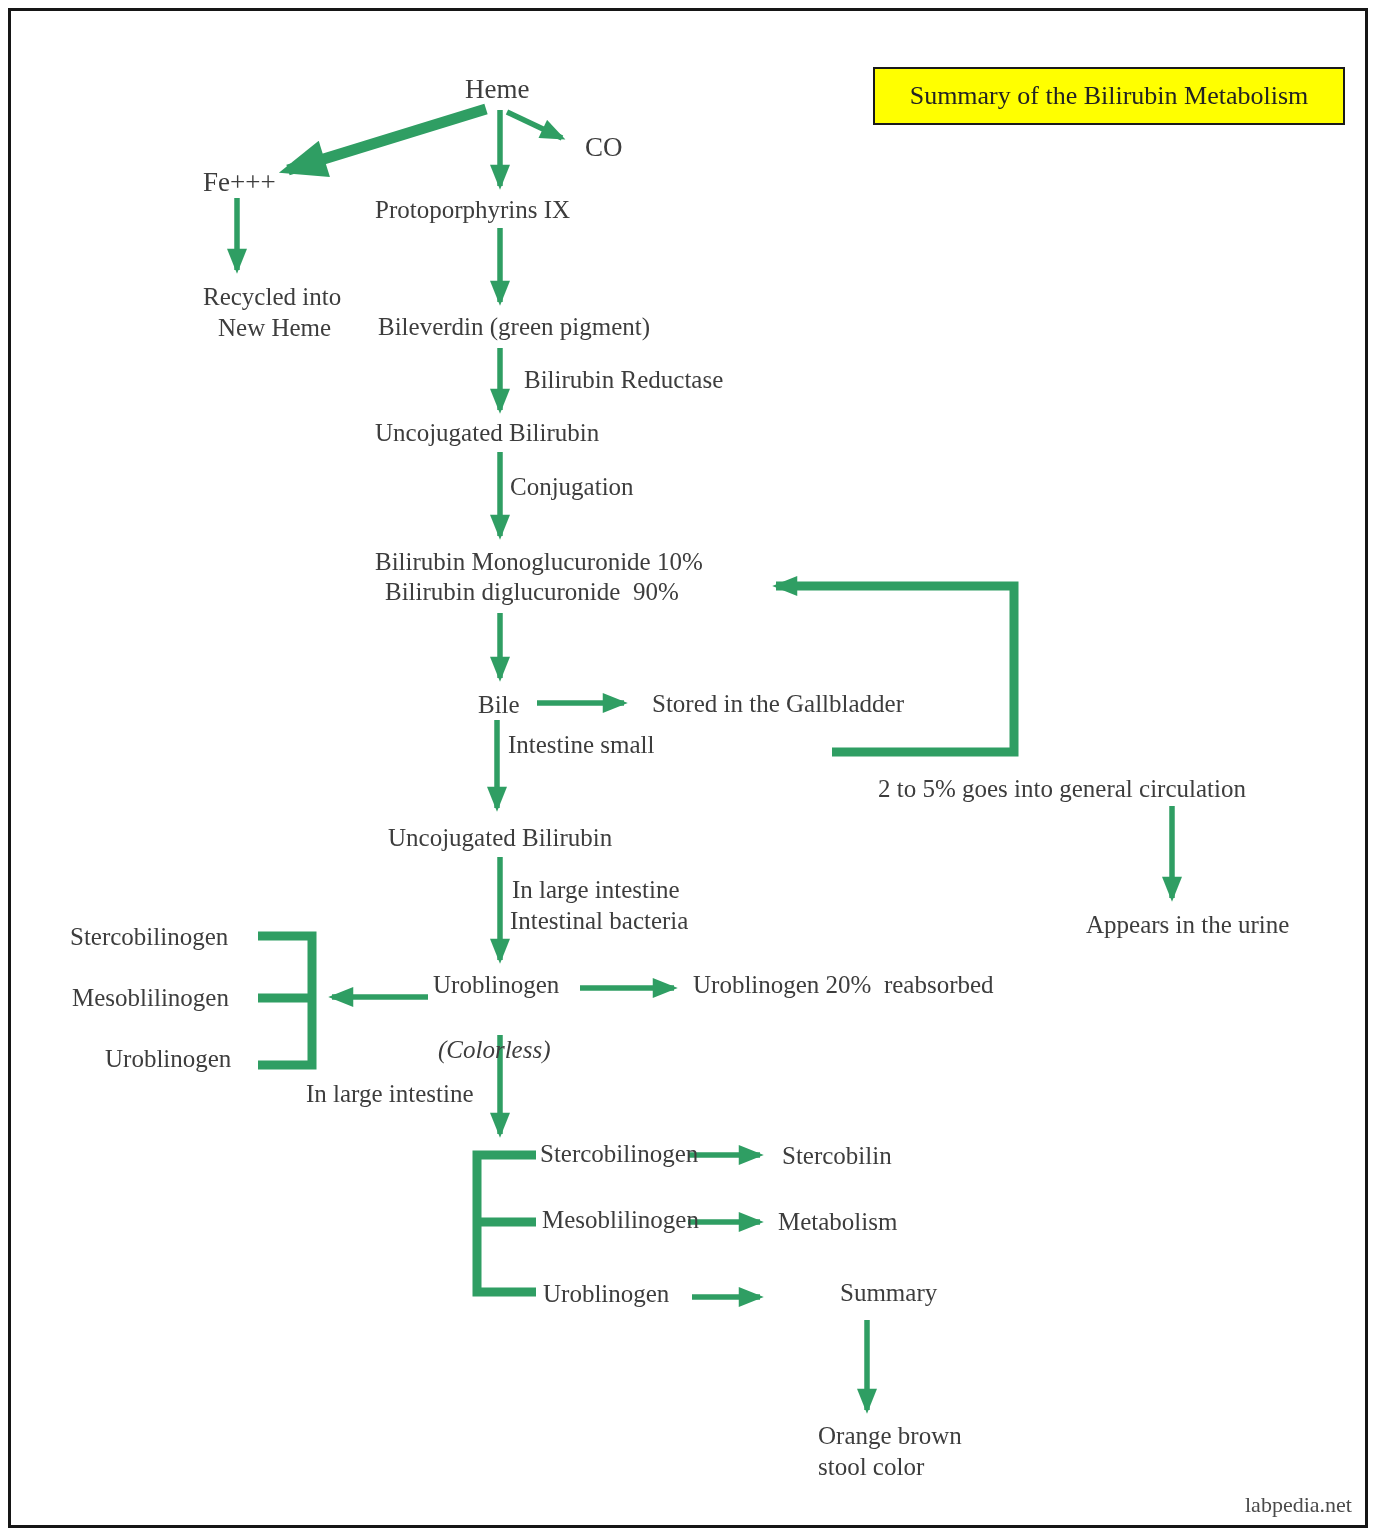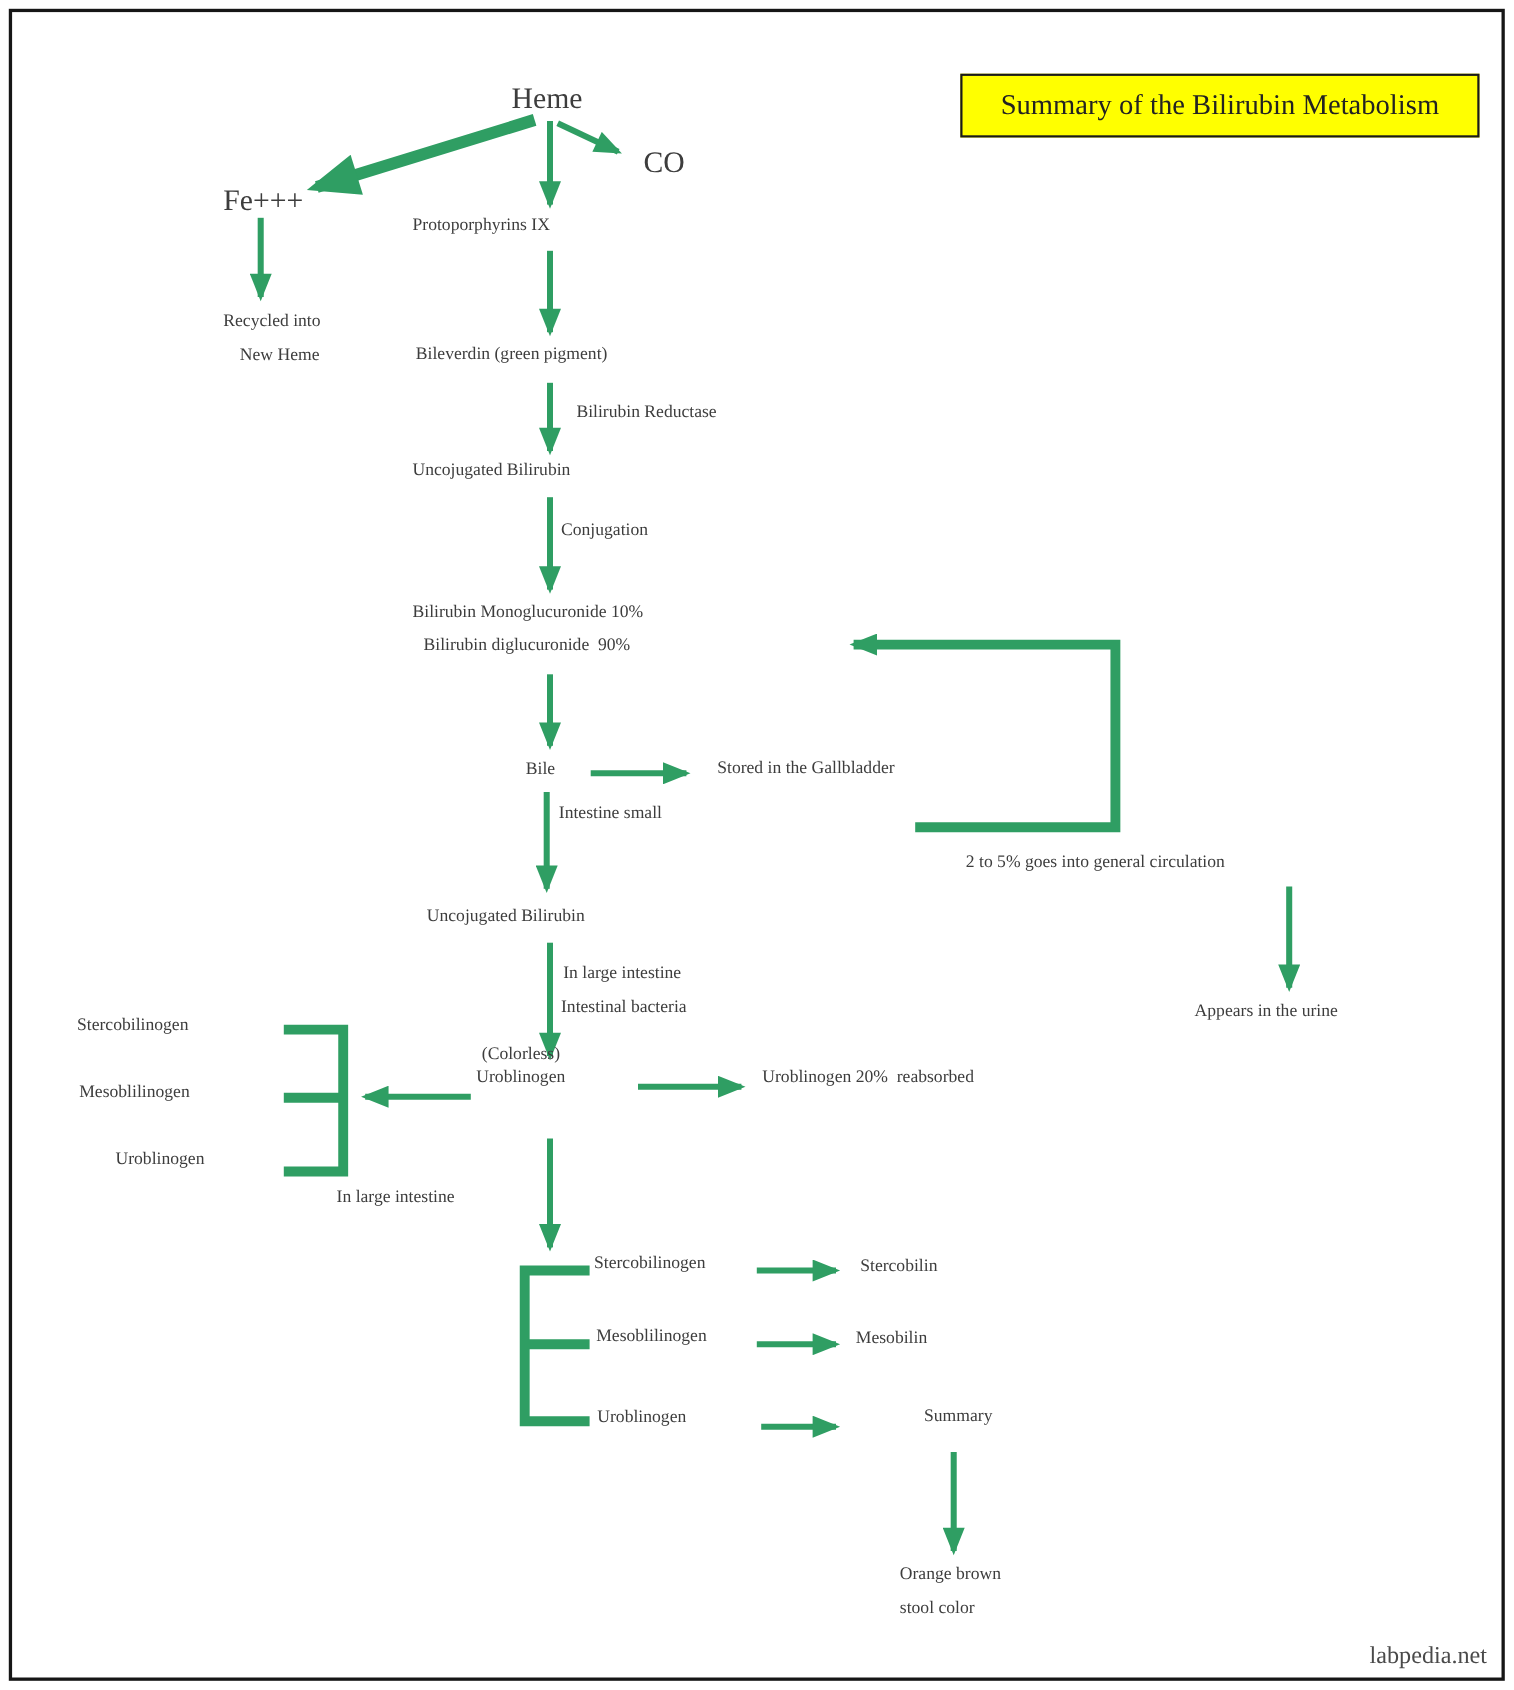--- a/index.html
+++ b/index.html
@@ -1,21 +1,21 @@
 <!DOCTYPE html>
 <html><head>
 <meta charset="utf-8">
 <style>
   html,body{margin:0;padding:0;background:#ffffff;}
   #stage{
     position:relative;width:1376px;height:1536px;background:#ffffff;overflow:hidden;
     font-family:"Liberation Serif","DejaVu Serif",serif;color:#3d3d3d;
   }
   .frame{position:absolute;inset:8px;border:3px solid #161616;pointer-events:none;}
-  .lbl{position:absolute;font-size:16px;line-height:1.15;white-space:pre;color:#3d3d3d;}
+  .lbl{position:absolute;font-size:25px;line-height:1.15;white-space:pre;color:#3d3d3d;}
   .title-box{
     position:absolute;left:873px;top:67px;width:472px;height:58px;
     background:#ffff00;border:2px solid #1a1a1a;box-sizing:border-box;
     display:flex;align-items:center;justify-content:center;
     font-size:26px;color:#222222;white-space:nowrap;
   }
   .watermark{position:absolute;left:1245px;top:1492px;font-size:22px;color:#4a4a4a;}
   svg.overlay{position:absolute;left:0;top:0;}
 </style>
 </head>
@@ -79,27 +79,27 @@
   <div class="lbl" style="left:508px;top:731px;">Intestine small</div>
   <div class="lbl" style="left:878px;top:775px;">2 to 5% goes into general circulation</div>
   <div class="lbl" style="left:1086px;top:911px;">Appears in the urine</div>
   <div class="lbl" style="left:388px;top:824px;">Uncojugated Bilirubin</div>
   <div class="lbl" style="left:512px;top:876px;">In large intestine</div>
   <div class="lbl" style="left:510px;top:907px;">Intestinal bacteria</div>
   <div class="lbl" style="left:70px;top:923px;">Stercobilinogen</div>
   <div class="lbl" style="left:72px;top:984px;">Mesoblilinogen</div>
   <div class="lbl" style="left:105px;top:1045px;">Uroblinogen</div>
   <div class="lbl" style="left:433px;top:971px;">Uroblinogen</div>
-  <div class="lbl" style="left:438px;top:950px;">(Colorless)</div>
+  <div class="lbl" style="left:438px;top:1036px;font-style:italic;">(Colorless)</div>
   <div class="lbl" style="left:693px;top:971px;">Uroblinogen 20%  reabsorbed</div>
   <div class="lbl" style="left:306px;top:1080px;">In large intestine</div>
   <div class="lbl" style="left:540px;top:1140px;">Stercobilinogen</div>
   <div class="lbl" style="left:782px;top:1142px;">Stercobilin</div>
   <div class="lbl" style="left:542px;top:1206px;">Mesoblilinogen</div>
-  <div class="lbl" style="left:778px;top:1208px;">Mesobilin</div>
+  <div class="lbl" style="left:778px;top:1208px;">Metabolism</div>
   <div class="lbl" style="left:543px;top:1280px;">Uroblinogen</div>
   <div class="lbl" style="left:840px;top:1279px;">Summary</div>
   <div class="lbl" style="left:818px;top:1422px;">Orange brown</div>
   <div class="lbl" style="left:818px;top:1453px;">stool color</div>
 
   <div class="watermark">labpedia.net</div>
 
   <div class="frame"></div>
 </div>
 

